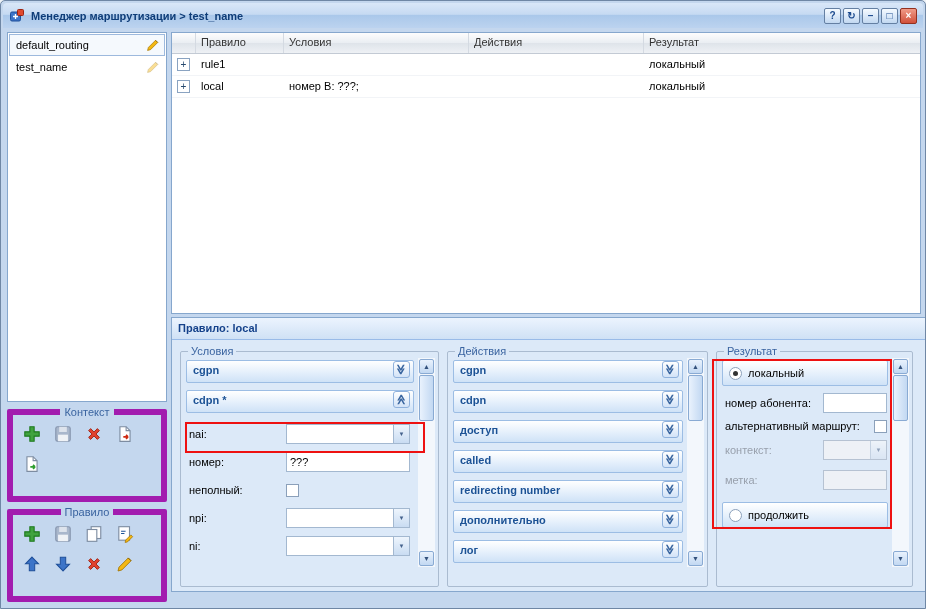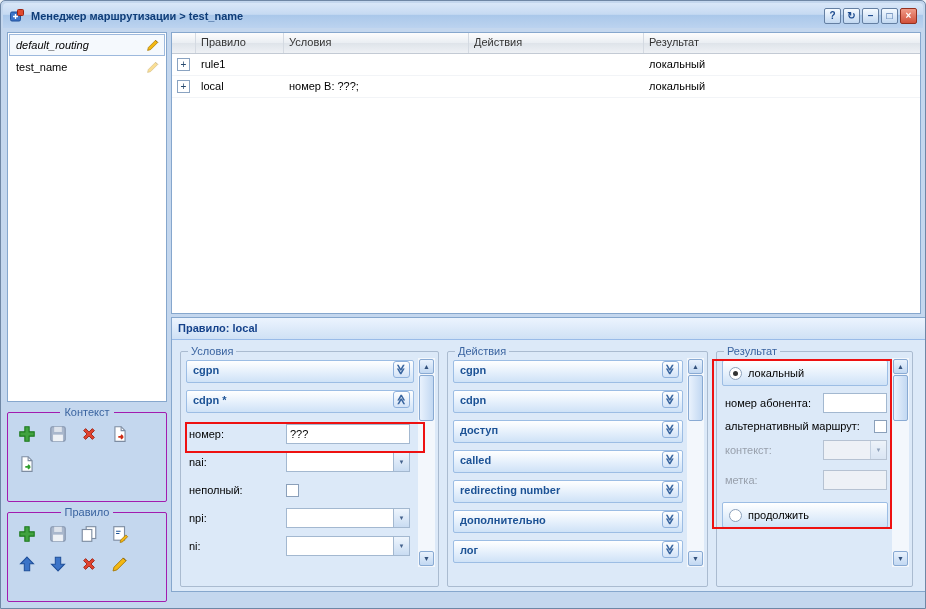--- a/index.html
+++ b/index.html
@@ -11,25 +11,25 @@
   .app-icon { width:16px; height:16px; margin-right:6px; display:inline-flex; }
   .title-text { font-weight:bold; color:#0f3d78; }
   .winbtns { margin-left:auto; display:flex; gap:2px; }
   .winbtn { width:17px; height:16px; display:flex; align-items:center; justify-content:center; border:1px solid #647fa2; border-radius:2px; background:linear-gradient(#f5faff,#c2d8f1); color:#1d4b8f; font-weight:bold; font-size:10px; cursor:pointer; }
   .winbtn.close { background:linear-gradient(#f09b88,#d1503a); color:#fff; border-color:#93301f; }
 
   
   .left-panel { position:absolute; left:6px; top:31px; width:160px; bottom:6px; }
   .context-list { position:absolute; left:0; top:0; right:0; height:370px; background:#fff; border:1px solid #86a7cd; overflow:hidden; padding:1px; }
   .ctx-item { display:flex; align-items:center; height:22px; padding:0 4px 0 6px; border:1px solid transparent; cursor:pointer; }
-  .ctx-item.selected { border-color:#9db9dd; background:#f5f9fd;font-style:italic; }
+  .ctx-item.selected { border-color:#9db9dd; background:#f5f9fd; }
   .ctx-item .pencil { margin-left:auto; display:inline-flex; }
   .faded { opacity:.45; }
 
-  .fs { position:absolute; left:0; right:0; border:1px solid #a21caf; border-radius:2px; padding:1px 3px 3px; }
+  .fs { position:absolute; left:0; right:0; border:6px solid #a21caf; border-radius:2px; padding:1px 3px 3px; }
   .fs legend { color:#3a64a0; padding:0 4px; margin:0 auto; }
   .fs-context { top:374px; height:96px; }
   .fs-rule { top:474px; bottom:0; }
   .btnrow { display:flex; align-items:center; gap:7px; padding:3px 4px; }
   .ib { width:24px; height:24px; display:inline-flex; align-items:center; justify-content:center; cursor:pointer; border-radius:2px; }
 
   
   .grid { position:absolute; left:170px; top:31px; width:750px; height:282px; background:#fff; border:1px solid #86a7cd; overflow:hidden; }
   .grid-header { display:flex; height:21px; background:linear-gradient(#fdfdfd,#eaeef3 48%, #dfe4ea 52%, #eef1f5); border-bottom:1px solid #c3cad4; color:#333; }
   .gh-cell { padding:3px 0 0 5px; border-right:1px solid #d4dae2; height:100%; overflow:hidden; white-space:nowrap; }
@@ -270,29 +270,29 @@
                   <span class="chev">≫</span>
                 </span>
             </div>
             <div class="sechdr">
               <span>cdpn *</span>
               <span class="chevbtn">
                   <span class="chev up">≫</span>
                 </span>
             </div>
             <div class="frow">
-              <span class="flabel">номер:</span>
-              <input class="tinput" value="???" style="">
-            </div>
-            <div class="frow">
               <span class="flabel">nai:</span>
               <div class="combo">
                 <input class="cinput" style="">
                 <span class="trigger">▼</span>
               </div>
+            </div>
+            <div class="frow">
+              <span class="flabel">номер:</span>
+              <input class="tinput" value="???" style="">
             </div>
             <div class="frow">
               <span class="flabel">неполный:</span>
               <span class="checkbox"></span>
             </div>
             <div class="frow">
               <span class="flabel">npi:</span>
               <div class="combo">
                 <input class="cinput" style="">
                 <span class="trigger">▼</span>

